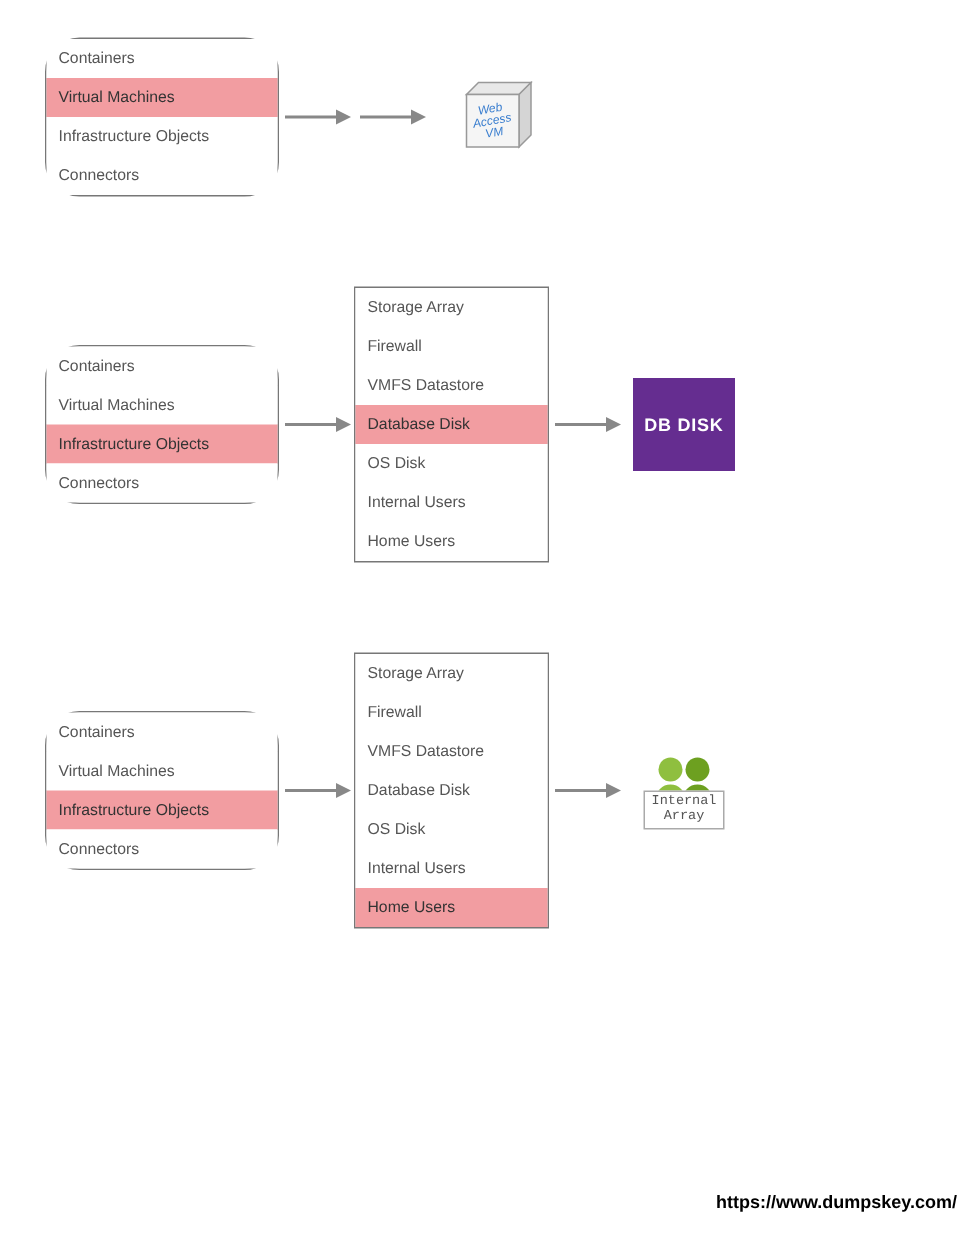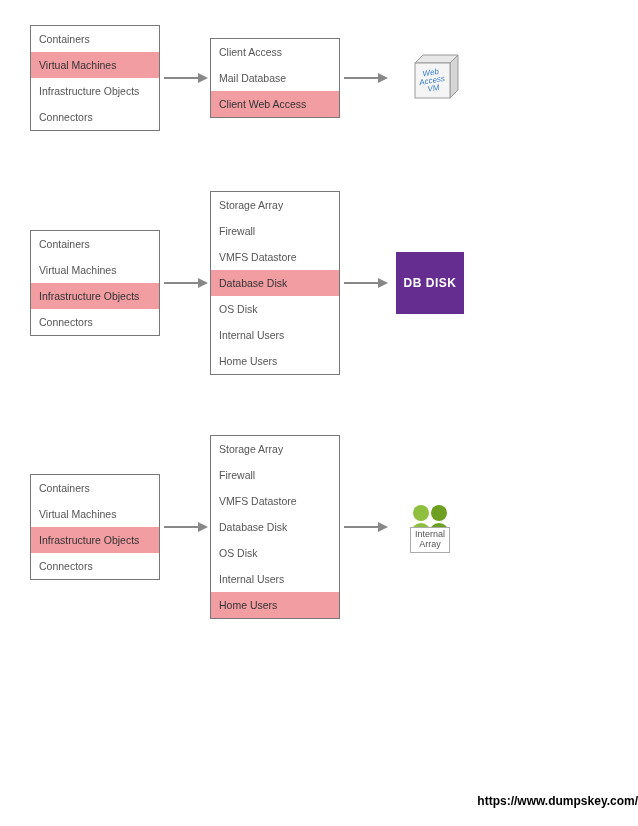--- a/index.html
+++ b/index.html
@@ -17,21 +17,21 @@
   .row {
     display: flex;
     align-items: center;
     margin-bottom: 60px;
   }
   .row:last-of-type { margin-bottom: 0; }
   .list-box {
     border: 1px solid #777;
     background: #fff;
   }
-  .list-box.left { width: 130px; }
+  .list-box.left { width: 156px; border-radius: 23px; }
   .list-box.mid  { width: 130px; }
   .item {
     padding: 7px 8px;
     font-size: 10.5px;
     color: #555;
     background: #fff;
     white-space: nowrap;
     overflow: hidden;
   }
   .item.selected {
@@ -86,25 +86,20 @@
     <div class="item">Containers</div>
     <div class="item selected">Virtual Machines</div>
     <div class="item">Infrastructure Objects</div>
     <div class="item">Connectors</div>
   </div>
   <div class="arrow-wrap">
     <svg width="46" height="14" viewBox="0 0 46 14">
         <line x1="2" y1="7" x2="36" y2="7" stroke="#888" stroke-width="2"></line>
         <polygon points="36,2 46,7 36,12" fill="#888"></polygon>
       </svg>
-  </div>
-  <div class="list-box mid">
-    <div class="item">Client Access</div>
-    <div class="item">Mail Database</div>
-    <div class="item selected">Client Web Access</div>
   </div>
   <div class="arrow-wrap">
     <svg width="46" height="14" viewBox="0 0 46 14">
         <line x1="2" y1="7" x2="36" y2="7" stroke="#888" stroke-width="2"></line>
         <polygon points="36,2 46,7 36,12" fill="#888"></polygon>
       </svg>
   </div>
   <div class="result-wrap">
     <svg width="70" height="70" viewBox="0 0 70 70">
       <polygon points="20,20 55,20 63,12 28,12" fill="#e8e8e8" stroke="#999"></polygon>
@@ -178,21 +173,21 @@
         <polygon points="36,2 46,7 36,12" fill="#888"></polygon>
       </svg>
   </div>
   <div class="result-wrap" style="flex-direction:column;">
     <svg width="54" height="44" viewBox="0 0 54 44">
       <circle cx="18" cy="12" r="8" fill="#8fbf3f"></circle>
       <ellipse cx="18" cy="32" rx="10" ry="10" fill="#8fbf3f"></ellipse>
       <circle cx="36" cy="12" r="8" fill="#6da020"></circle>
       <ellipse cx="36" cy="32" rx="10" ry="10" fill="#6da020"></ellipse>
     </svg>
-    <div class="icon-label" style="margin-top:-18px;">
+    <div class="icon-label" style="margin-top:-18px;font-family:Liberation Mono, monospace;">
       <span>Internal</span><br>
       <span>Array</span>
     </div>
   </div>
 </div>
 
 <div class="footer">
   <span>https://www.dumpskey.com/</span>
 </div>
 

